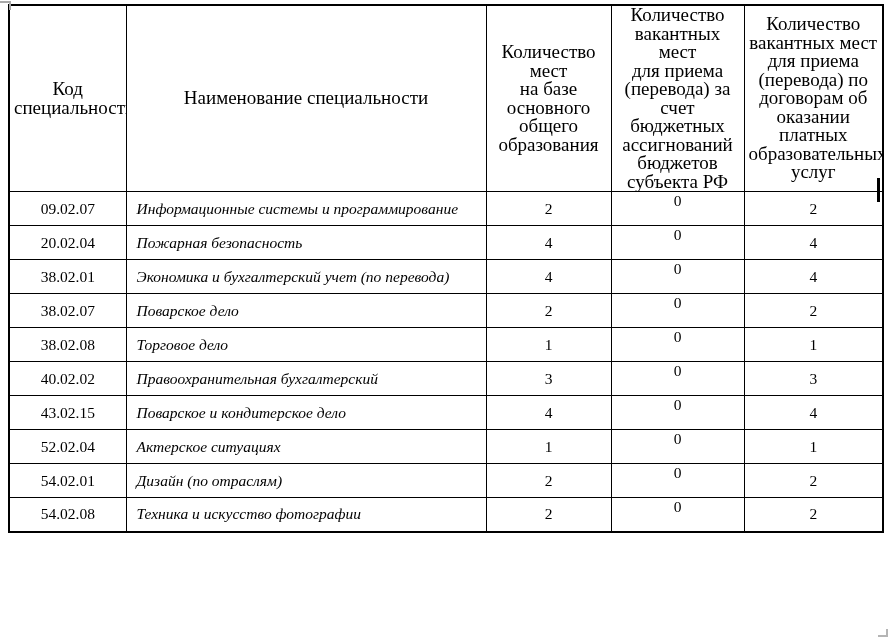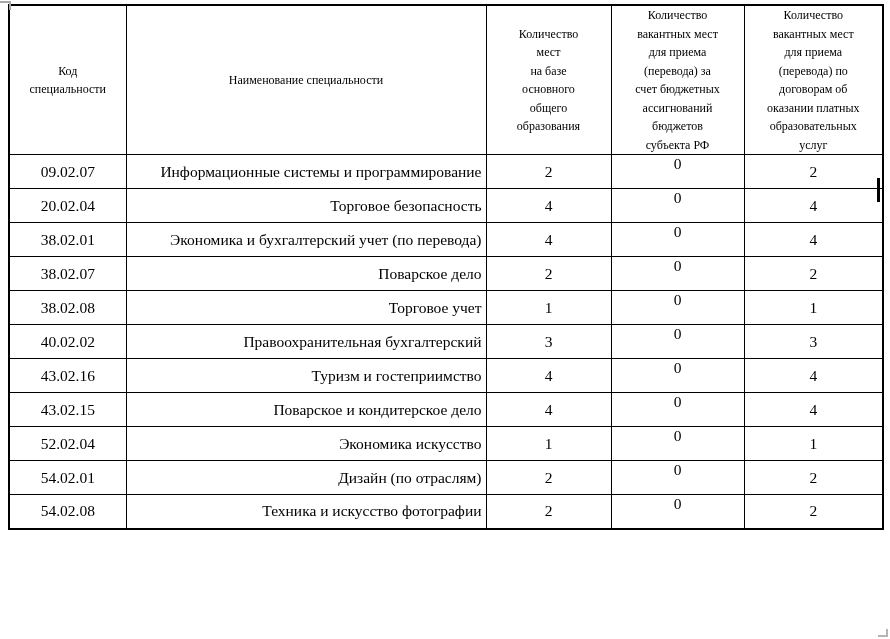--- a/index.html
+++ b/index.html
@@ -23,28 +23,28 @@
       table-layout: fixed;
       border: 2px solid #000000;
     }
     th, td { border: 1px solid #000000; overflow: hidden; }
     thead tr { height: 149px; }
     th {
       font-weight: normal;
       text-align: center;
       vertical-align: middle;
       white-space: pre-line;
-      font-size: 12px;
+      font-size: 19px;
       line-height: 18.5px;
       padding: 0 4px;
     }
     tbody tr { height: 34px; }
     td { font-size: 15.5px; }
     .c-code { text-align: center; vertical-align: middle; margin-top: 24px; }
-    .c-name { text-align: right; vertical-align: middle; padding-left: 10px; padding-right: 4px; }
+    .c-name { text-align: left; vertical-align: middle; padding-left: 10px; padding-right: 4px; font-style: italic; }
     .c-num  { text-align: center; vertical-align: middle; }
     .c-top  { vertical-align: top; padding-top: 1px; line-height: 16px; }
     
     .mark-topleft {
       position: absolute; left: 0; top: 1px;
       width: 11px; height: 9px;
       border-top: 2px solid #a9a9a9;
       border-right: 2px solid #a9a9a9;
     }
     .mark-cursor {
@@ -105,21 +105,21 @@
       <td class="c-code">09.02.07</td>
       <td class="c-name">Информационные системы и программирование</td>
       <td class="c-num">2</td>
       <td class="c-num c-top">0</td>
       <td class="c-num">2</td>
     </tr>
 
 
     <tr>
       <td class="c-code">20.02.04</td>
-      <td class="c-name">Торговое безопасность</td>
+      <td class="c-name">Пожарная безопасность</td>
       <td class="c-num">4</td>
       <td class="c-num c-top">0</td>
       <td class="c-num">4</td>
     </tr>
 
     <tr>
       <td class="c-code">38.02.01</td>
       <td class="c-name">Экономика и бухгалтерский учет (по перевода)</td>
       <td class="c-num">4</td>
       <td class="c-num c-top">0</td>
@@ -130,54 +130,47 @@
     <tr>
       <td class="c-code">38.02.07</td>
       <td class="c-name">Поварское дело</td>
       <td class="c-num">2</td>
       <td class="c-num c-top">0</td>
       <td class="c-num">2</td>
     </tr>
 
     <tr>
       <td class="c-code">38.02.08</td>
-      <td class="c-name">Торговое учет</td>
+      <td class="c-name">Торговое дело</td>
       <td class="c-num">1</td>
       <td class="c-num c-top">0</td>
       <td class="c-num">1</td>
     </tr>
 
     <tr>
       <td class="c-code">40.02.02</td>
       <td class="c-name">Правоохранительная бухгалтерский</td>
       <td class="c-num">3</td>
       <td class="c-num c-top">0</td>
       <td class="c-num">3</td>
     </tr>
 
 
-    <tr>
-      <td class="c-code">43.02.16</td>
-      <td class="c-name">Туризм и гостеприимство</td>
-      <td class="c-num">4</td>
-      <td class="c-num c-top">0</td>
-      <td class="c-num">4</td>
-    </tr>
 
     <tr>
       <td class="c-code">43.02.15</td>
       <td class="c-name">Поварское и кондитерское дело</td>
       <td class="c-num">4</td>
       <td class="c-num c-top">0</td>
       <td class="c-num">4</td>
     </tr>
 
     <tr>
       <td class="c-code">52.02.04</td>
-      <td class="c-name">Экономика искусство</td>
+      <td class="c-name">Актерское ситуациях</td>
       <td class="c-num">1</td>
       <td class="c-num c-top">0</td>
       <td class="c-num">1</td>
     </tr>
 
     <tr>
       <td class="c-code">54.02.01</td>
       <td class="c-name">Дизайн (по отраслям)</td>
       <td class="c-num">2</td>
       <td class="c-num c-top">0</td>

